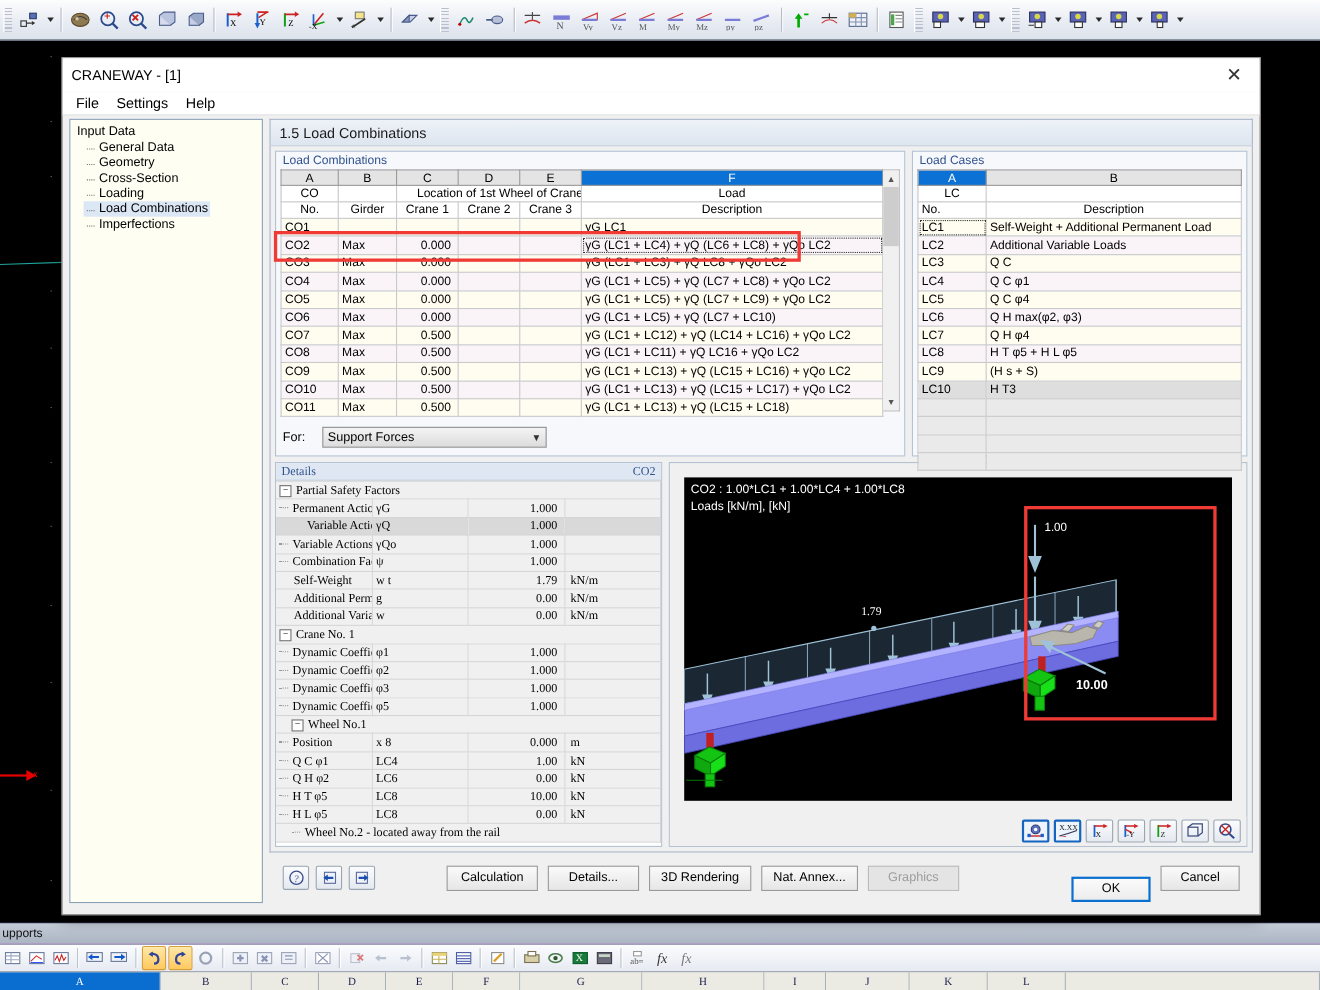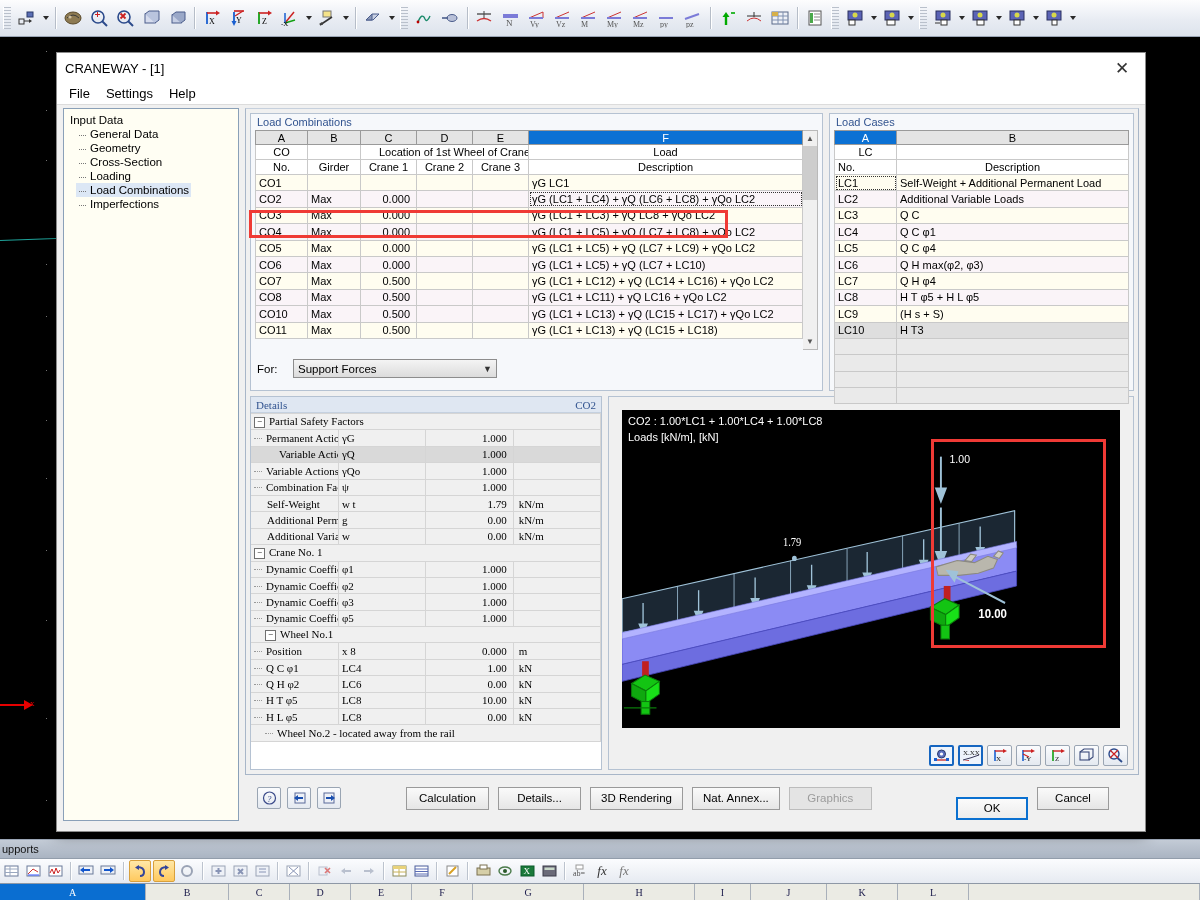--- a/index.html
+++ b/index.html
@@ -636,20 +636,21 @@
         <div><span class="nv-item">General Data</span></div>
         <div><span class="nv-item">Geometry</span></div>
         <div><span class="nv-item">Cross-Section</span></div>
         <div><span class="nv-item">Loading</span></div>
         <div><span class="nv-item sel">Load Combinations</span></div>
         <div><span class="nv-item">Imperfections</span></div>
       </div>
     </div>
 
     <div id="pane">
+      <div id="pane-head">1.5 Load Combinations</div>
       <div id="pane-body">
 
         <div id="top-row">
 
           <div class="grp" style="width:573px;padding:16px 4px 4px 4px;">
             <span class="grp-cap">Load Combinations</span>
             <div style="display:flex;">
               <div style="width:549px;">
                 <table class="g">
                   <colgroup>
@@ -739,20 +740,28 @@
                         <td></td>
                         <td>γG (LC1 + LC12) + γQ (LC14 + LC16) + γQo LC2</td>
                       </tr>
                   <tr>
                         <td class="alt">CO8</td>
                         <td class="alt">Max</td>
                         <td class="alt rt">0.500</td>
                         <td class="alt"></td>
                         <td class="alt"></td>
                         <td class="alt">γG (LC1 + LC11) + γQ LC16 + γQo LC2</td>
+                      </tr>
+                  <tr>
+                        <td>CO9</td>
+                        <td>Max</td>
+                        <td class="rt">0.500</td>
+                        <td></td>
+                        <td></td>
+                        <td>γG (LC1 + LC13) + γQ (LC15 + LC16) + γQo LC2</td>
                       </tr>
                   <tr>
                         <td class="alt">CO10</td>
                         <td class="alt">Max</td>
                         <td class="alt rt">0.500</td>
                         <td class="alt"></td>
                         <td class="alt"></td>
                         <td class="alt">γG (LC1 + LC13) + γQ (LC15 + LC17) + γQo LC2</td>
                       </tr>
                   <tr>
@@ -1138,19 +1147,19 @@
             </svg>
         </div>
         <div style="width:65px"></div>
         <div class="btn" style="min-width:83px">Calculation</div>
         <div class="btn" style="min-width:83px">Details...</div>
         <div class="btn" style="min-width:83px">3D Rendering</div>
         <div class="btn" style="min-width:83px">Nat. Annex...</div>
         <div class="btn dis" style="min-width:83px">Graphics</div>
         <div style="flex:1"></div>
         <div class="btn prim" style="min-width:72px">OK</div>
-        <div class="btn" style="min-width:72px;margin-right:18px">Cancel</div>
+        <div class="btn" style="min-width:72px;margin-right:0">Cancel</div>
       </div>
     </div>
   </div>
 
   <div id="hl-row" style="left: 192px; top: 157px; width: 473px; height: 22px;"></div>
 </div>
 
 </body></html>

